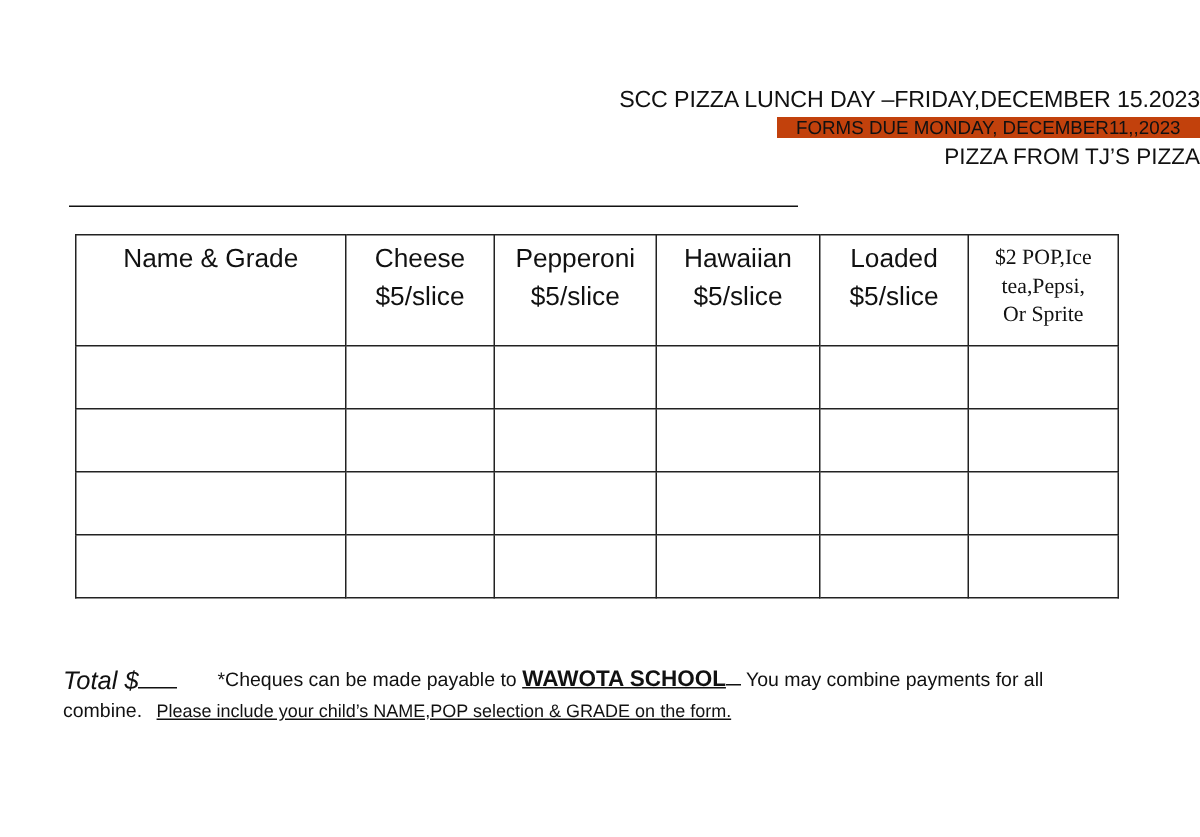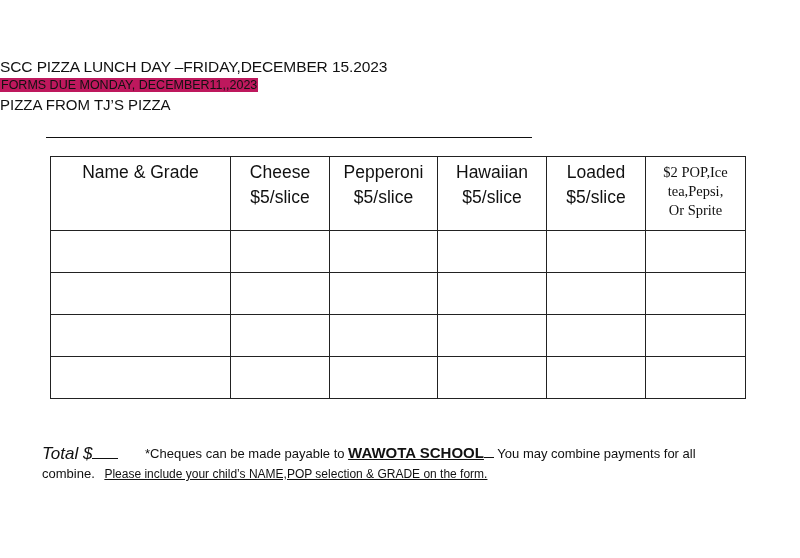--- a/index.html
+++ b/index.html
@@ -1,24 +1,24 @@
 <!DOCTYPE html>
 <html><head>
   <meta charset="utf-8">
   <style>
     html, body { margin: 0; padding: 0; }
     body {
       width: 800px; height: 558px; background: #ffffff; position: relative; overflow: hidden;
       font-family: "Liberation Sans", "DejaVu Sans", sans-serif; color: #111;
     }
     .abs { position: absolute; }
-    .center-line { left: 0; width: 800px; text-align: left; white-space: nowrap; }
+    .center-line { left: 0; width: 800px; text-align: right; white-space: nowrap; }
     .title { top: 58px; font-size: 15.5px; letter-spacing: -0.1px; }
     .due-wrap { top: 78px; font-size: 12.5px; }
-    .due { background: #be185d; padding: 0 1px; }
+    .due { background: #c2410c; padding: 0 13px; }
     .from { top: 96px; font-size: 15px; }
     .family { left: 42px; top: 119px; font-size: 19px; white-space: nowrap; }
     .family-line {
       display: inline-block; width: 486px; border-bottom: 1.5px solid #111;
       height: 18px; vertical-align: baseline; margin-left: 4px;
     }
     table.order {
       position: absolute; left: 50px; top: 156px; border-collapse: collapse;
       table-layout: fixed; width: 695px;
     }

